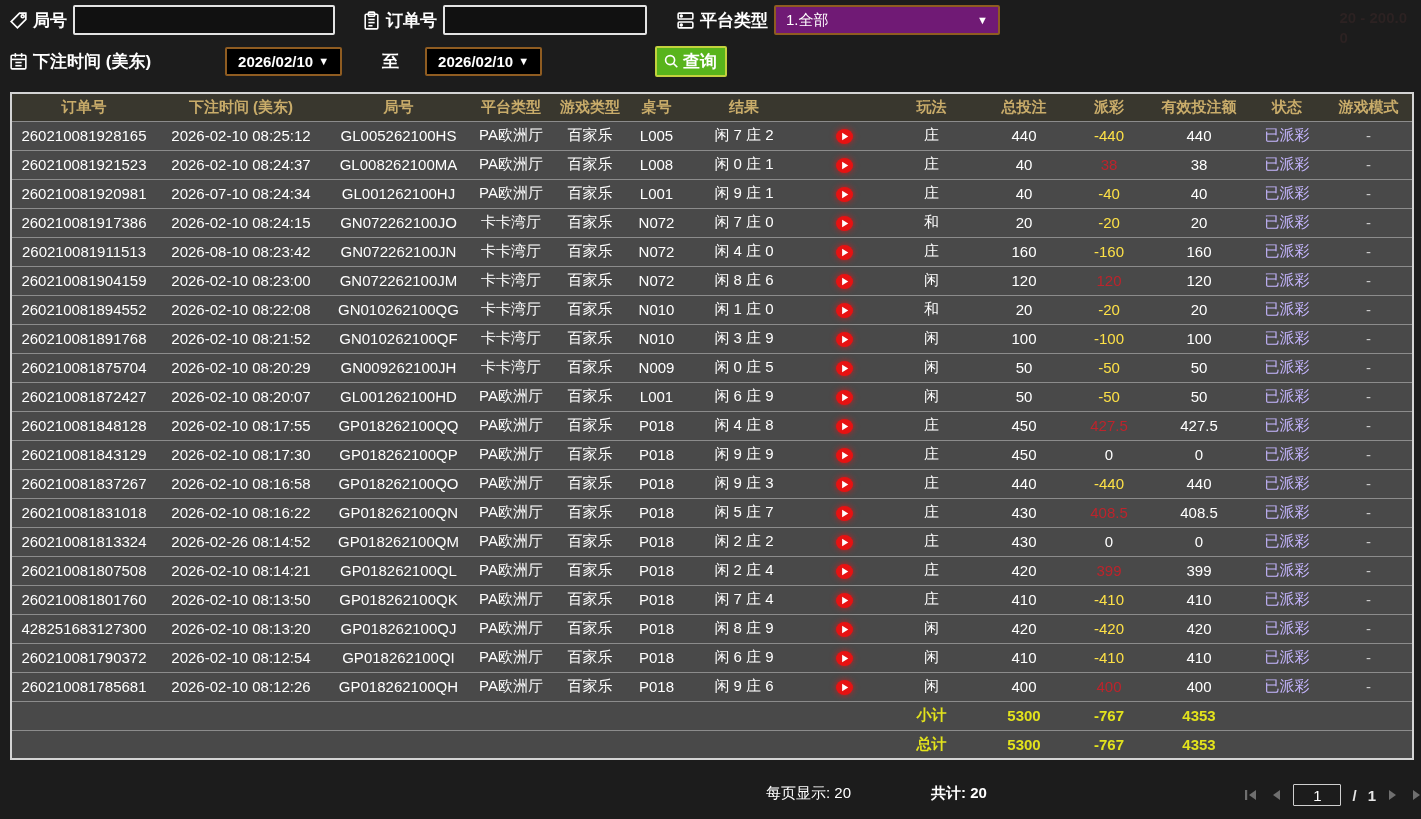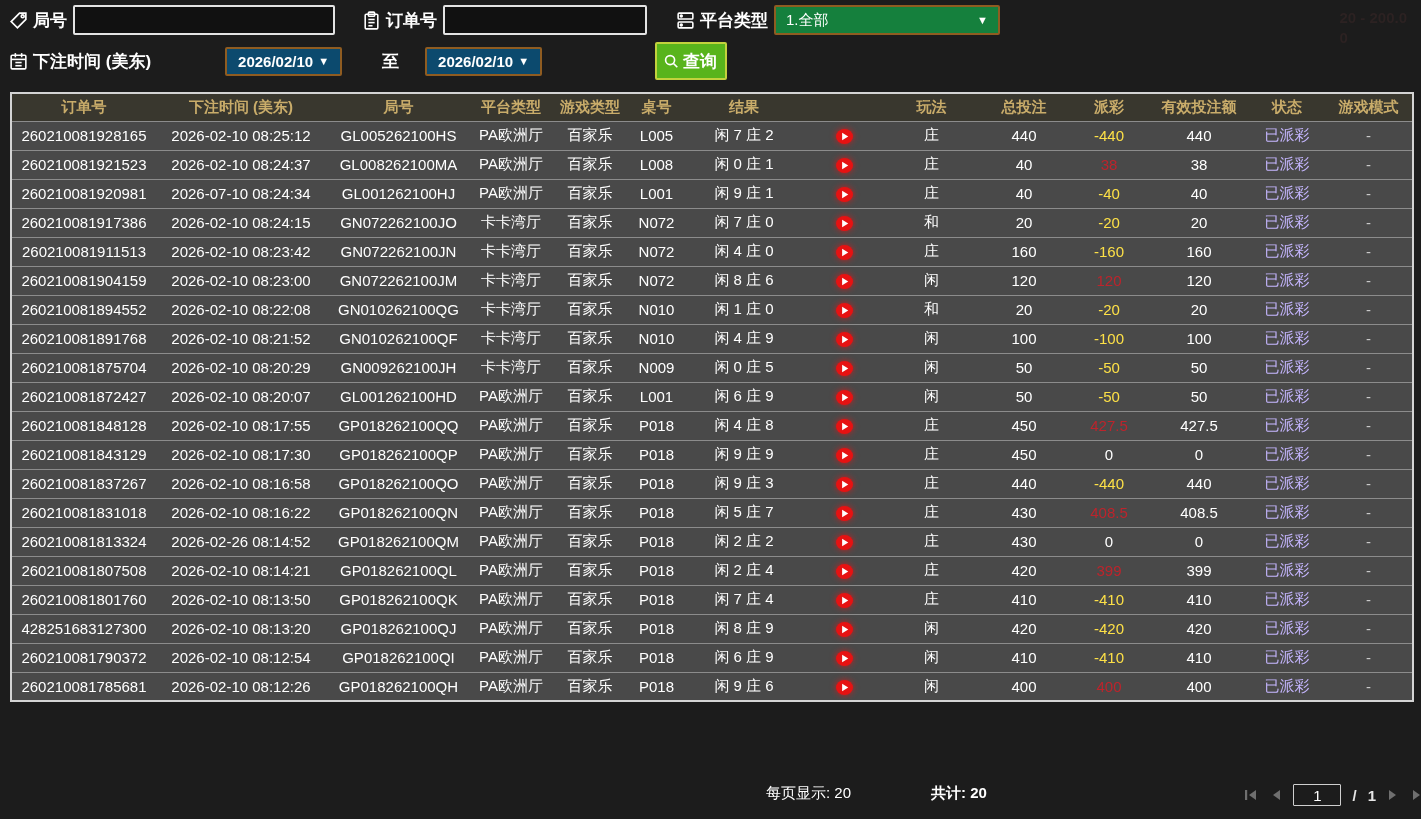--- a/index.html
+++ b/index.html
@@ -15,34 +15,34 @@
   .filter-row { display: flex; align-items: center; height: 40px; }
   .filter-row.r2 { height: 38px; margin-top: 2px; }
   .lab { font-weight: bold; font-size: 17px; color: #fff; white-space: nowrap; display: flex; align-items: center; gap: 4px; }
   .ficon { width: 21px; height: 21px; flex: 0 0 auto; }
   .txt-input {
     background: #111; border: 2px solid #e3e3e3; border-radius: 2px;
     height: 30px; color: #fff; font-size: 15px; padding: 0 6px;
     font-family: "Liberation Sans", sans-serif;
   }
   .sel {
-    background: #15803d; border: 2px solid #8f5c21; border-radius: 2px;
+    background: #701a75; border: 2px solid #8f5c21; border-radius: 2px;
     height: 30px; color: #fff; font-size: 15px; display: flex; align-items: center;
     justify-content: space-between; padding: 0 10px; cursor: pointer; gap: 34px;
   }
   .date-btn {
-    background: #0c4a6e; border: 2px solid #8f5c21; border-radius: 2px;
+    background: #000000; border: 2px solid #8f5c21; border-radius: 2px;
     height: 29px; color: #fff; font-weight: bold; font-size: 15px;
     display: flex; align-items: center; justify-content: center; gap: 5px;
     width: 117px; cursor: pointer;
   }
   .caret { font-size: 11px; color: #fff; }
   .search-btn {
     background: #58b41c; border: 2px solid #c2d23d; border-radius: 2px;
-    height: 38px; padding: 0 8px 0 5px; color: #fff; font-weight: bold; font-size: 17px;
+    height: 31px; padding: 0 8px 0 5px; color: #fff; font-weight: bold; font-size: 17px;
     display: flex; align-items: center; gap: 3px; cursor: pointer;
   }
   
   .ghost { position: absolute; top: 8px; right: 14px; text-align: left;
     color: #2c2222; font-size: 15px; font-weight: bold; line-height: 20px; }
   
   .grid-wrap { position: absolute; left: 10px; top: 92px; width: 1402px; }
   table { border-collapse: collapse; table-layout: fixed; width: 1402px;
           border: 2px solid #d4d4d4; }
   th {
@@ -275,21 +275,21 @@
     </td>
     <td>和</td>
     <td>20</td>
     <td class="payout pay-neg">-20</td>
     <td>20</td>
     <td class="status">已派彩</td>
     <td class="mode">-</td>
   </tr>
         <tr>
     <td>260210081911513</td>
-    <td>2026-02-10 08:23:42</td>
+    <td>2026-08-10 08:23:42</td>
     <td>GN072262100JN</td>
     <td>卡卡湾厅</td>
     <td>百家乐</td>
     <td>N072</td>
     <td>闲 4 庄 0</td>
     <td>
       <span class="play-btn">
         <svg width="19" height="17" viewBox="0 0 20 18">
           <ellipse cx="10" cy="9" rx="9" ry="8" fill="#e61212"></ellipse>
           <polygon points="7.5,5 14,9 7.5,13" fill="#fff"></polygon>
@@ -349,21 +349,21 @@
     <td class="status">已派彩</td>
     <td class="mode">-</td>
   </tr>
         <tr>
     <td>260210081891768</td>
     <td>2026-02-10 08:21:52</td>
     <td>GN010262100QF</td>
     <td>卡卡湾厅</td>
     <td>百家乐</td>
     <td>N010</td>
-    <td>闲 4 庄 9</td>
+    <td>闲 3 庄 9</td>
     <td>
       <span class="play-btn">
         <svg width="19" height="17" viewBox="0 0 20 18">
           <ellipse cx="10" cy="9" rx="9" ry="8" fill="#e61212"></ellipse>
           <polygon points="7.5,5 14,9 7.5,13" fill="#fff"></polygon>
         </svg>
       </span>
     </td>
     <td>闲</td>
     <td>100</td>
@@ -643,20 +643,36 @@
     </td>
     <td>闲</td>
     <td>400</td>
     <td class="payout pay-pos">400</td>
     <td>400</td>
     <td class="status">已派彩</td>
     <td class="mode">-</td>
   </tr>
       </tbody>
     <tbody>
+      <tr class="total-row">
+        <td colspan="8"></td>
+        <td>小计</td>
+        <td>5300</td>
+        <td>-767</td>
+        <td>4353</td>
+        <td colspan="2"></td>
+      </tr>
+      <tr class="total-row">
+        <td colspan="8"></td>
+        <td>总计</td>
+        <td>5300</td>
+        <td>-767</td>
+        <td>4353</td>
+        <td colspan="2"></td>
+      </tr>
     </tbody>
   </table>
 </div>
 
 <div class="footer">
   <span class="per-page">每页显示: 20</span>
   <span class="total-count">共计: 20</span>
   <span class="pager">
     <span class="pg-btn">
       <svg width="15" height="14" viewBox="0 0 15 14">

